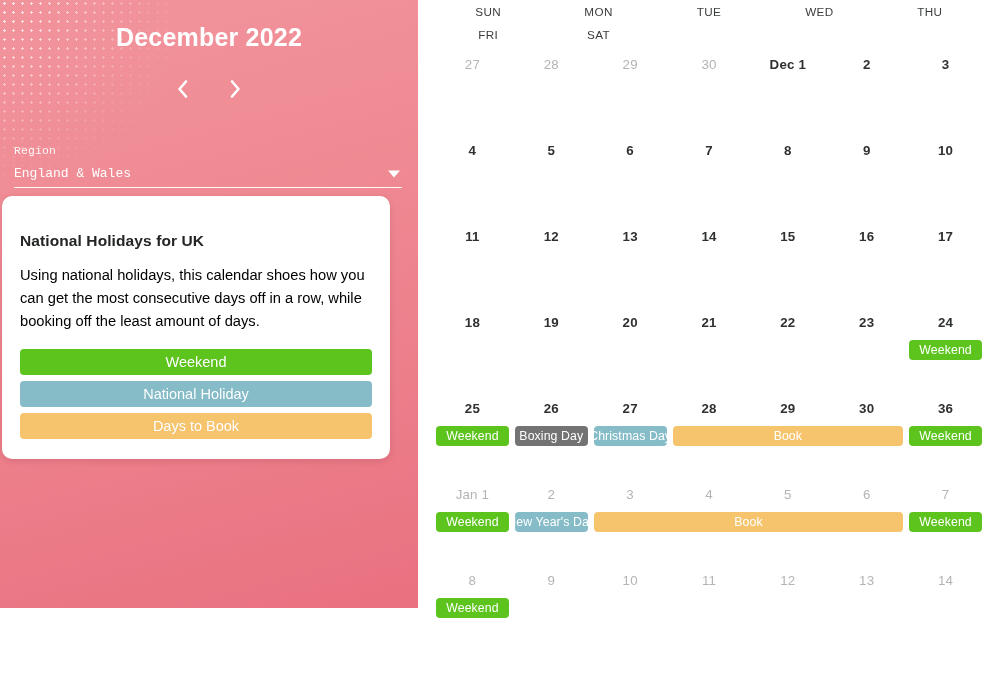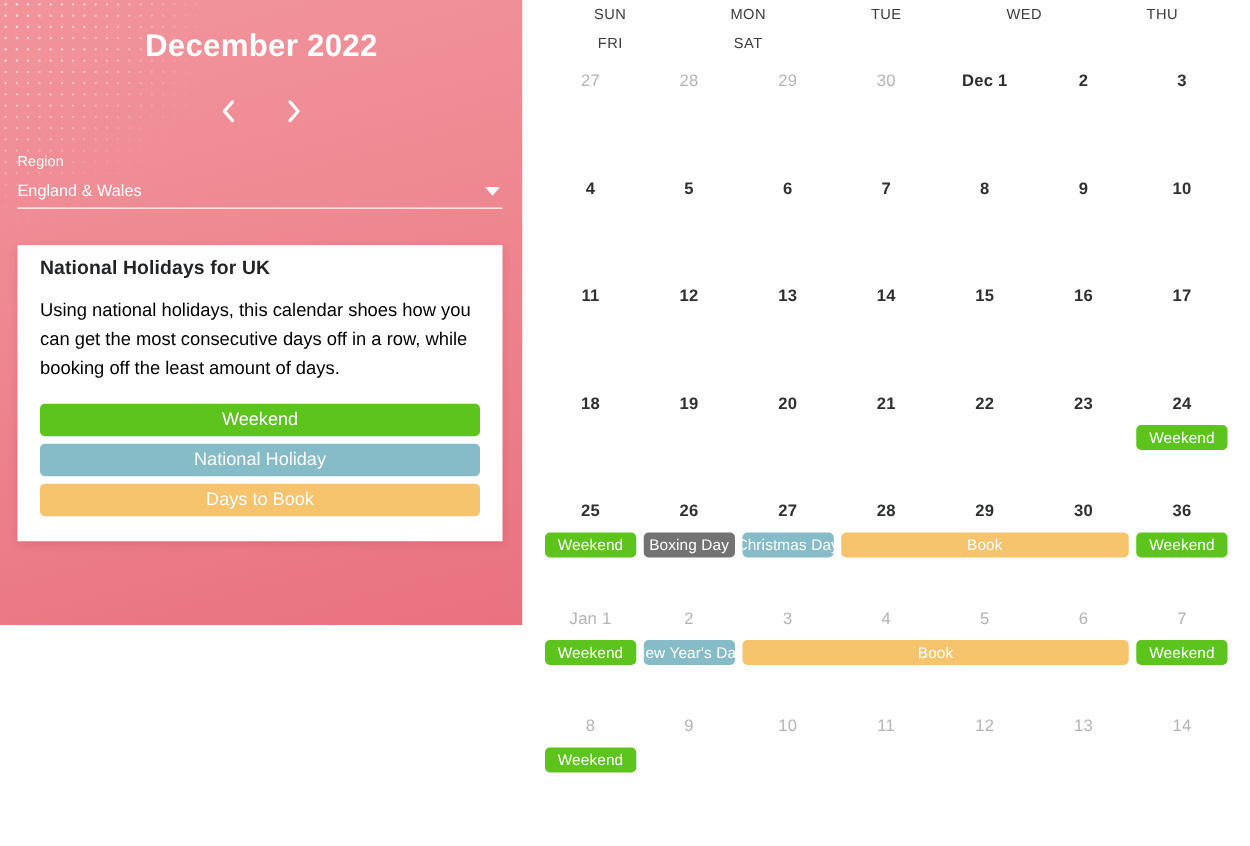--- a/index.html
+++ b/index.html
@@ -16,21 +16,21 @@
     position: relative;
     width: 1000px;
     height: 677px;
     display: flex;
   }
 
   
   .side-panel {
     position: relative;
     width: 418px;
-    height: 500px;
+    height: 608px;
     flex: 0 0 418px;
     background: linear-gradient(165deg, #f2949c 0%, #ef8a93 35%, #ec7d89 70%, #e97180 100%);
     overflow: hidden;
   }
 
   .dot-pattern {
     position: absolute;
     top: -10px;
     left: -18px;
     width: 190px;
@@ -71,23 +71,24 @@
     align-items: center;
     justify-content: center;
     cursor: pointer;
     background: none;
     border: none;
   }
   .nav-btn svg { display: block; }
 
   .region-group {
     position: absolute;
-    top: 124px;
+    top: 144px;
     left: 14px;
     width: 388px;
+    font-family: Liberation Mono, monospace;
   }
   .region-label {
     color: rgba(255,255,255,0.92);
     font-size: 11.5px;
     letter-spacing: 0.1px;
     margin-bottom: 3px;
   }
   .region-select {
     position: relative;
     height: 28px;
@@ -109,25 +110,25 @@
     width: 0;
     height: 0;
     border-left: 6.5px solid transparent;
     border-right: 6.5px solid transparent;
     border-top: 7px solid #ffffff;
   }
 
   .info-card {
     position: absolute;
     top: 196px;
-    left: 14px;
+    left: 2px;
     width: 388px;
     background: #ffffff;
-    border-radius: 0;
-    padding: 10px 18px 20px 18px;
+    border-radius: 10px;
+    padding: 36px 18px 20px 18px;
     box-shadow: 0 2px 7px rgba(120, 40, 50, 0.18);
   }
   .card-title {
     font-size: 15.5px;
     font-weight: bold;
     color: #222426;
     margin-bottom: 14px;
     letter-spacing: 0.1px;
   }
   .card-body {

